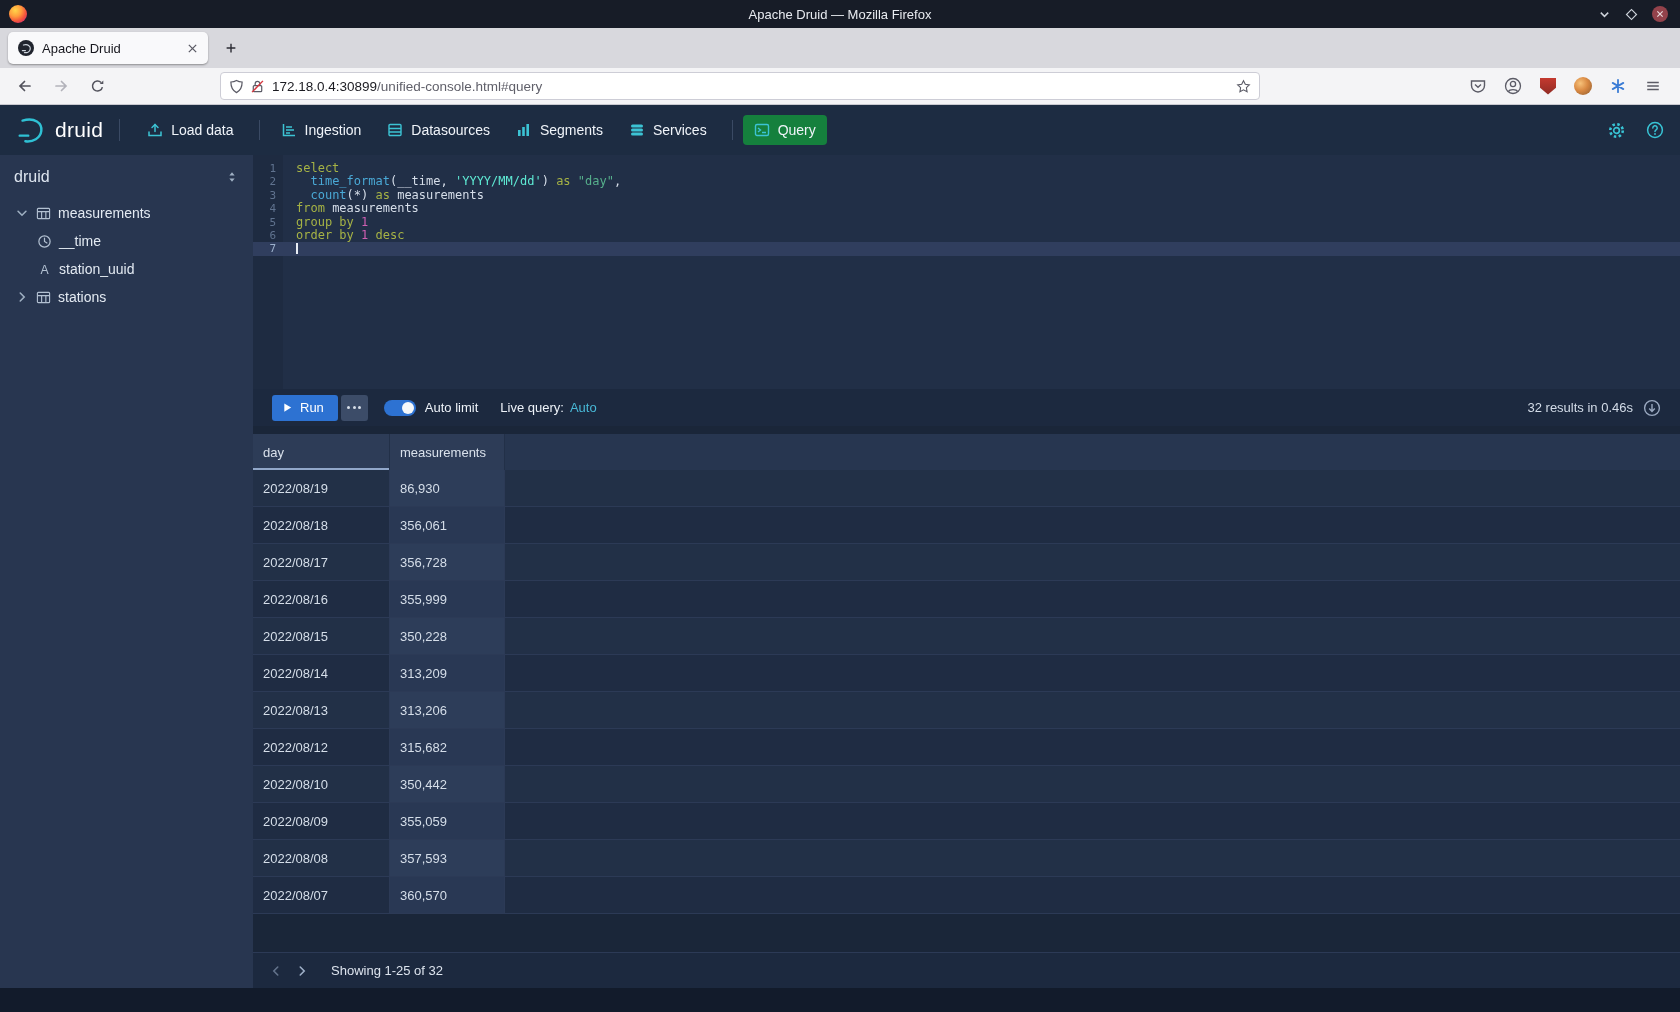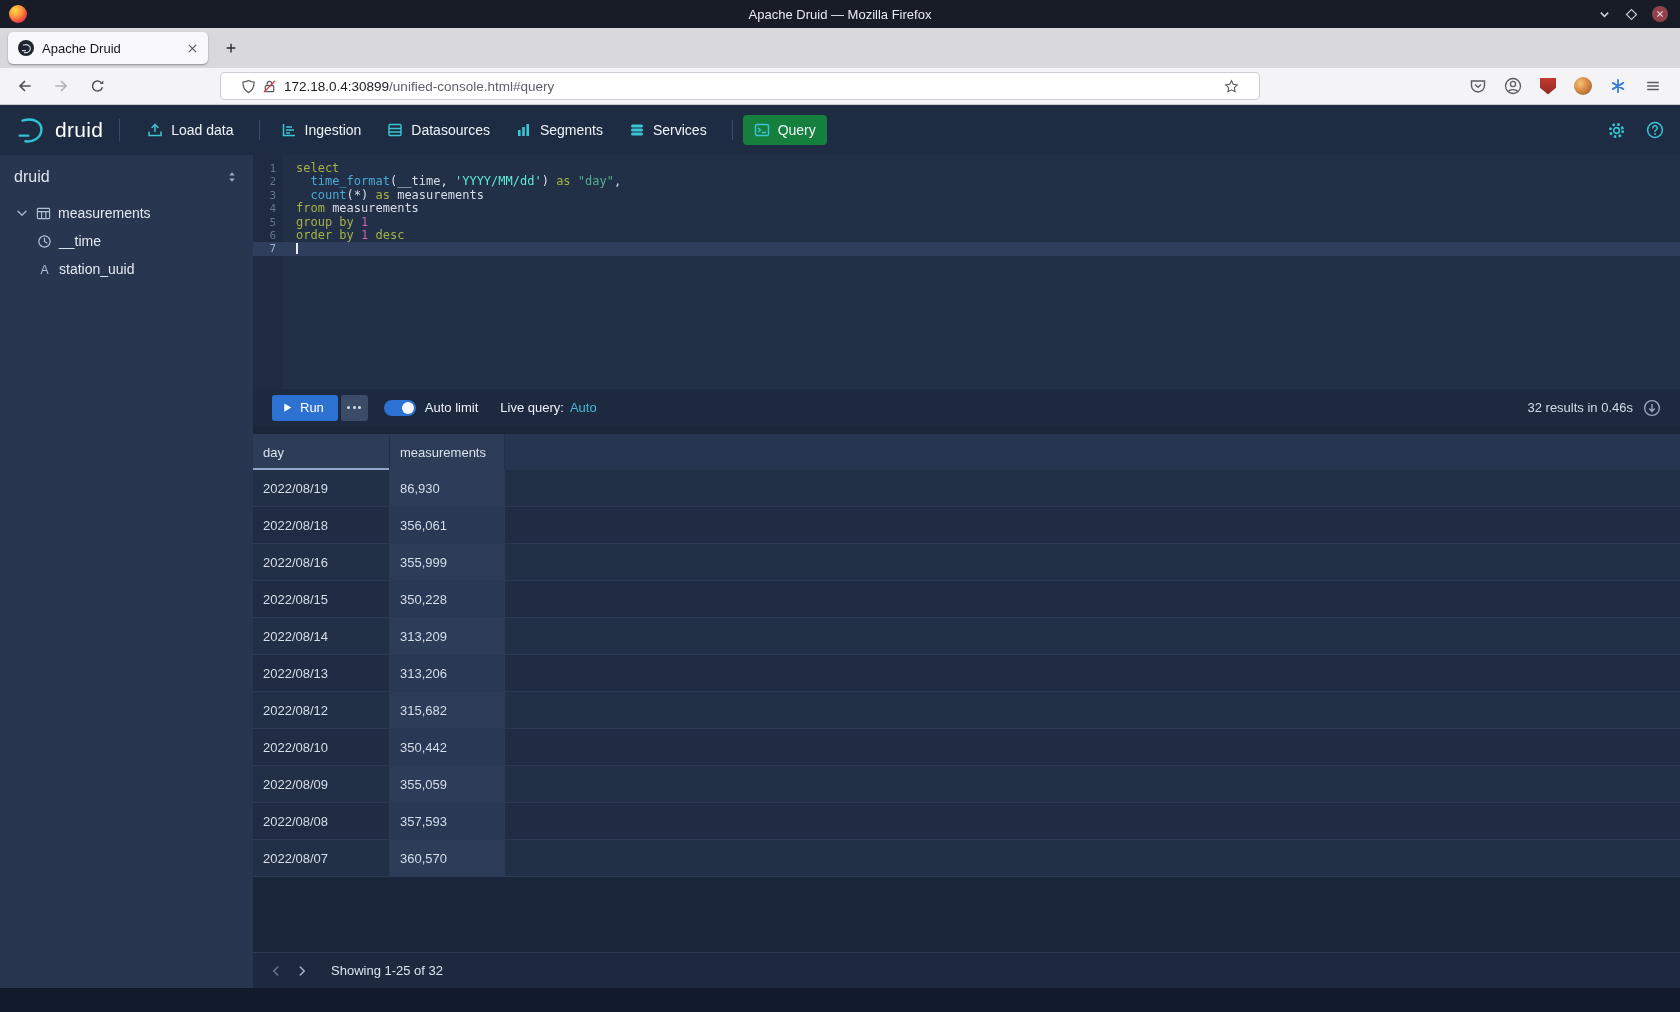--- a/index.html
+++ b/index.html
@@ -22,21 +22,21 @@
   .favicon { width:16px; height:16px; border-radius:50%; background:#20242e; display:flex; align-items:center; justify-content:center; flex-shrink:0; }
   .tab-title { font-size:13px; color:#16161d; margin-left:8px; flex:1; white-space:nowrap; overflow:hidden; }
   .tab-close { width:20px; height:20px; display:flex; align-items:center; justify-content:center; color:#5b5b66; border-radius:3px; }
   .newtab { width:30px; height:30px; margin:5px 0 0 8px; display:flex; align-items:center; justify-content:center; color:#2b2b33; border-radius:4px; }
 
   
   .toolbar { height:37px; background:#f4f4f6; display:flex; align-items:center; flex-shrink:0; border-bottom:1px solid #c9c9d0; }
   .tbtn { width:34px; height:30px; display:flex; align-items:center; justify-content:center; color:#53535d; border-radius:4px; margin-left:2px; }
   .tbtn:first-child { margin-left:8px; }
   .tbtn.dim { color:#b2b2ba; }
-  .urlbar { margin-left:106px; width:1040px; height:28px; background:#ffffff; border:1px solid #cdcdd6; border-radius:4px; display:flex; align-items:center; padding:0 20px; }
+  .urlbar { margin-left:106px; width:1040px; height:28px; background:#ffffff; border:1px solid #cdcdd6; border-radius:4px; display:flex; align-items:center; padding:0 8px; }
   .urlbar .sec { display:flex; align-items:center; gap:6px; color:#5b5b66; }
   .url-text { font-size:13.5px; margin-left:7px; display:flex; white-space:nowrap; }
   .url-host { color:#1b1b21; }
   .url-path { color:#60606a; }
   .url-star { margin-left:auto; color:#5b5b66; display:flex; }
   .ext-icons { margin-left:auto; margin-right:16px; display:flex; align-items:center; gap:13px; }
   .ext { width:22px; height:22px; display:flex; align-items:center; justify-content:center; color:#5b5b66; }
   .ublock { width:16px; height:17px; background:linear-gradient(#c4392f,#8f2b24); clip-path:polygon(0 0,100% 0,100% 60%,50% 100%,0 60%); }
   .avatar-ic { width:18px; height:18px; border-radius:50%; background:radial-gradient(circle at 35% 35%, #f7c27a, #d98943 45%, #8a5a2e 100%); }
 
@@ -385,20 +385,34 @@
             <span class="tree-label">__time</span>
           </div>
           <div class="tree-row lvl1">
             <span class="icon ">
               <svg width="15" height="15" viewBox="0 0 16 16">
                 <text x="8" y="12.5" text-anchor="middle" font-size="13" fill="currentColor" font-family="Liberation Sans, sans-serif">A</text>
               </svg>
             </span>
             <span class="tree-label">station_uuid</span>
           </div>
+          <div class="tree-row lvl0">
+            <span class="icon chev">
+              <svg width="14" height="14" viewBox="0 0 16 16" fill="none" stroke="currentColor" stroke-width="1.8" stroke-linecap="round">
+                <path d="M6 3.5 L10.5 8 L6 12.5"></path>
+              </svg>
+            </span>
+            <span class="icon ">
+              <svg width="15" height="15" viewBox="0 0 16 16" fill="none" stroke="currentColor" stroke-width="1.2">
+                <rect x="1.5" y="2.5" width="13" height="11" rx="1"></rect>
+                <path d="M1.5 6 H14.5 M6 6 V13.5 M10.5 6 V13.5"></path>
+              </svg>
+            </span>
+            <span class="tree-label">stations</span>
+          </div>
         </div>
     </div>
 
     <div class="main">
 
       <div class="editor">
         <div class="gutter-bg"></div>
         <div class="ed-lines">
             <div class="ed-row">
               <span class="ed-num">1</span>
@@ -475,20 +489,25 @@
             <div class="td day">2022/08/19</div>
             <div class="td m">86,930</div>
             <div class="td fill"></div>
           </div>
           <div class="tr">
             <div class="td day">2022/08/18</div>
             <div class="td m">356,061</div>
             <div class="td fill"></div>
           </div>
           <div class="tr">
+            <div class="td day">2022/08/17</div>
+            <div class="td m">356,728</div>
+            <div class="td fill"></div>
+          </div>
+          <div class="tr">
             <div class="td day">2022/08/16</div>
             <div class="td m">355,999</div>
             <div class="td fill"></div>
           </div>
           <div class="tr">
             <div class="td day">2022/08/15</div>
             <div class="td m">350,228</div>
             <div class="td fill"></div>
           </div>
           <div class="tr">

